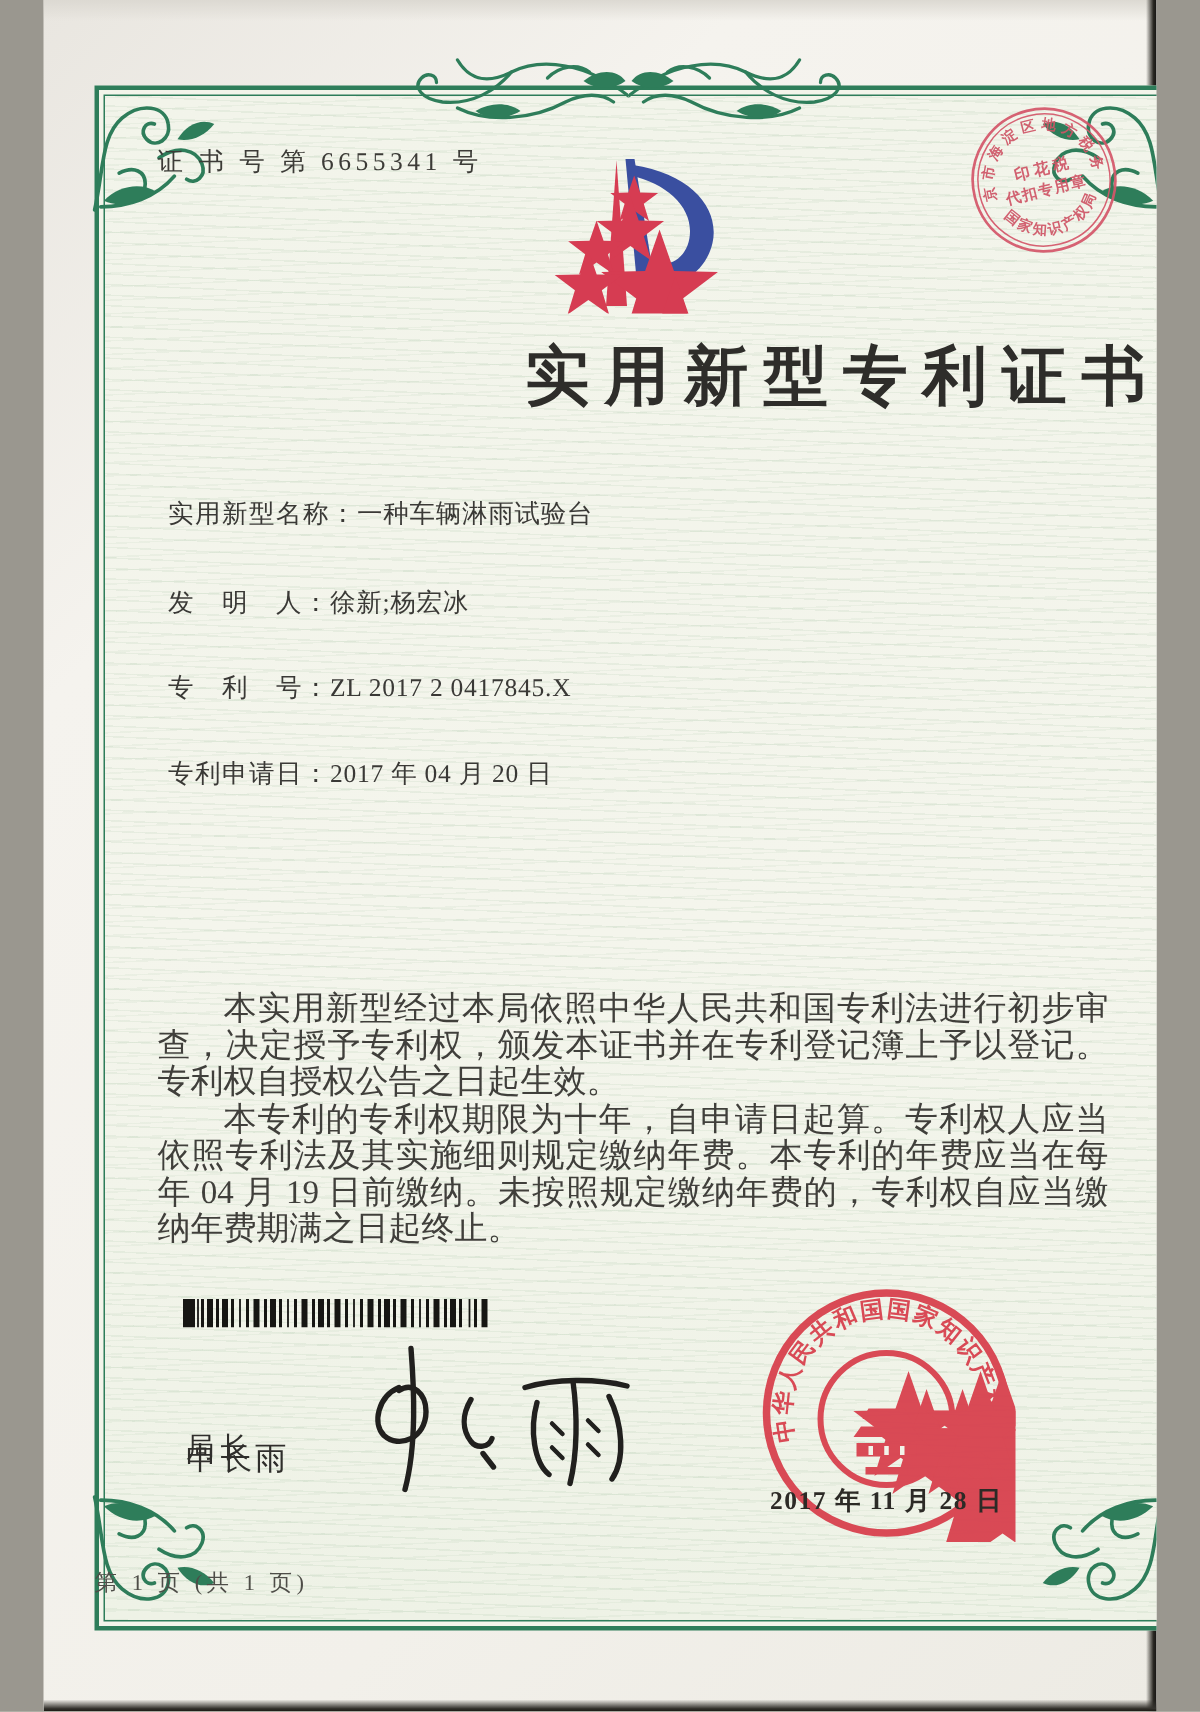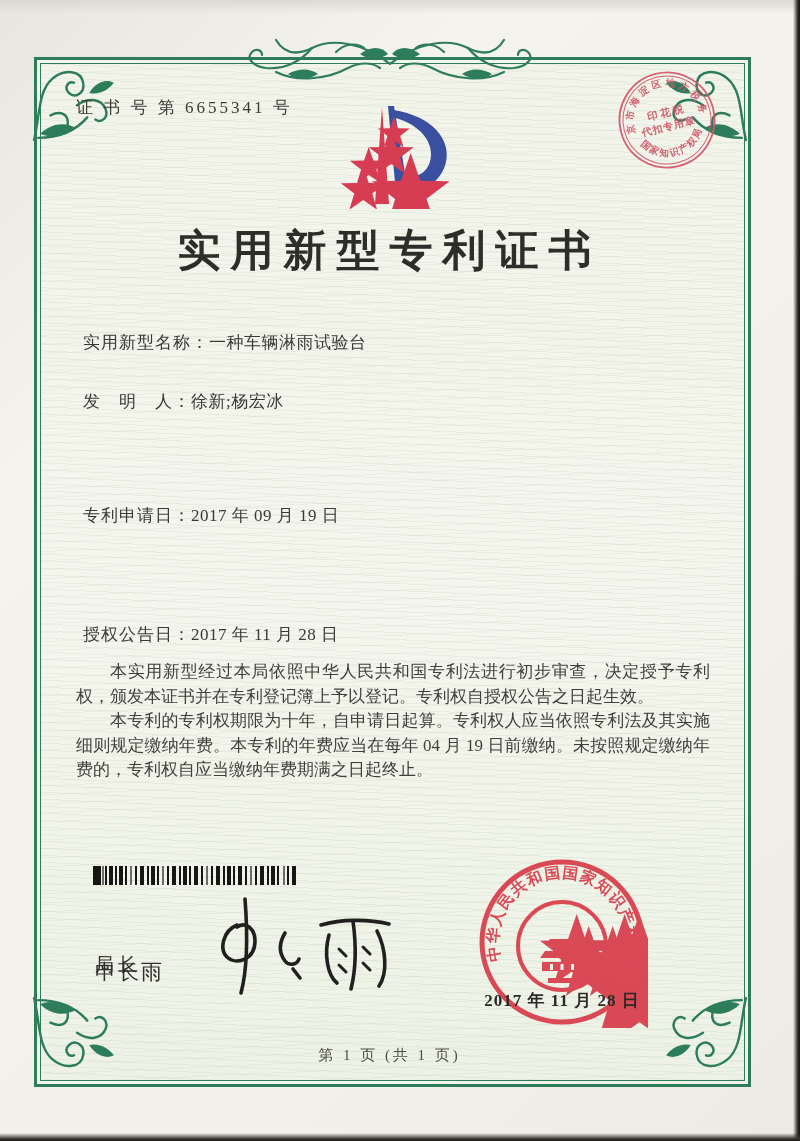--- a/index.html
+++ b/index.html
@@ -1,52 +1,52 @@
 <!DOCTYPE html>
 <html><head>
 <meta charset="utf-8">
 <style>
   html,body{margin:0;padding:0;background:#9a978f;}
-  #page{position:relative;width:800px;height:1141px;margin:0 auto;overflow:hidden;
+  #page{position:relative;width:742px;height:1141px;margin:0 auto;overflow:hidden;
     background:linear-gradient(135deg,#e9e6e0 0%,#f5f3ee 25%,#f2f0ea 70%,#edebe4 100%);
     font-family:"Liberation Serif","DejaVu Serif",serif;}
   .scan-edge-right{position:absolute;right:0;top:0;width:7px;height:100%;
     background:linear-gradient(90deg,rgba(40,38,34,0),#2b2924 70%,#141311);}
   .scan-edge-bottom{position:absolute;left:0;bottom:0;width:100%;height:8px;
     background:linear-gradient(180deg,rgba(40,38,34,0),#35332e 75%,#17160f);}
   .scan-shade-top{position:absolute;left:0;top:0;width:100%;height:14px;
     background:linear-gradient(180deg,#dcd9d2,rgba(220,217,210,0));}
   
   .frame{position:absolute;left:34px;top:57px;width:711px;height:1024px;
     border:3px solid #2e7d5a;background:#f3f4ea;}
   .frame-inner{position:absolute;left:3px;top:3px;right:3px;bottom:3px;border:1px solid #2e7d5a;
     background:
       repeating-linear-gradient( 2.5deg, rgba(150,185,150,0.14) 0 1px, rgba(0,0,0,0) 1px 7px),
       repeating-linear-gradient(-2.5deg, rgba(150,185,150,0.10) 0 1px, rgba(0,0,0,0) 1px 9px),
       linear-gradient(180deg,#f2f4ea,#f4f5ec 55%,#eef2e6);}
   .ornament{position:absolute;pointer-events:none;}
   
   .cert-no{position:absolute;left:76px;top:96px;font-size:17px;letter-spacing:3px;color:#3c3b37;}
   .logo{position:absolute;left:325px;top:104px;}
-  .title{position:absolute;left:34px;top:222px;width:711px;text-align:center;
+  .title{position:absolute;left:34px;top:222px;width:711px;text-align:right;
     font-size:43px;font-weight:bold;letter-spacing:10px;color:#2e2d2a;}
   .field{position:absolute;left:83px;font-size:17px;color:#3a3936;letter-spacing:0.5px;white-space:nowrap;}
   .field .lbl{letter-spacing:1px;}
   .f1{top:331px}.f2{top:390px}.f3{top:447px}.f4{top:504px}.f5{top:561px}.f6{top:623px}
   .paras{position:absolute;left:76px;top:660px;width:634px;}
-  .paras p{margin:0;text-indent:2em;text-align:justify;font-size:17px;line-height:24.5px;color:#403f3b;}
+  .paras p{margin:0;text-indent:2em;text-align:justify;font-size:22px;line-height:24.5px;color:#403f3b;}
   .barcode{position:absolute;left:92px;top:866px;}
   .sig-title{position:absolute;left:95px;top:952px;font-size:19px;letter-spacing:4px;color:#2f2e2b;font-family:Liberation Sans, sans-serif;}
   .sig-name{position:absolute;left:95px;top:958px;font-size:21px;letter-spacing:2px;color:#2f2e2b;font-family:"Liberation Sans","DejaVu Sans",sans-serif;}
   .signature{position:absolute;left:213px;top:891px;}
   .tax-stamp{position:absolute;left:617px;top:70px;width:100px;height:100px;transform:rotate(-14deg);opacity:0.93;}
   .gov-seal{position:absolute;left:476px;top:856px;width:172px;height:172px;opacity:0.95;}
   .seal-date{position:absolute;left:478px;top:989px;width:168px;text-align:center;
     font-size:17px;letter-spacing:1px;color:#2c2a26;font-weight:bold;}
-  .footer{position:absolute;left:34px;top:1046px;width:711px;text-align:center;
+  .footer{position:absolute;left:34px;top:1046px;width:711px;
     font-size:15px;letter-spacing:3px;color:#4e4d48;}
 </style>
 </head>
 <body>
 
 <div id="page">
 
   <svg width="0" height="0" style="position:absolute" aria-hidden="true">
     <defs>
       <symbol id="star" viewBox="-10 -10 20 20">
@@ -132,22 +132,22 @@
     </text>
     <text font-size="9.5" fill="#cf5667" letter-spacing="1.5" font-weight="bold">
       <textPath href="#tsBot" startOffset="50%" text-anchor="middle">国家知识产权局</textPath>
     </text>
     <text x="50" y="46" text-anchor="middle" font-size="10.5" fill="#cf5667" font-weight="bold">印 花 税</text>
     <text x="50" y="60" text-anchor="middle" font-size="10" fill="#cf5667" font-weight="bold" letter-spacing="1">代扣专用章</text>
   </svg>
 
   <div class="field f1"><span class="lbl">实用新型名称：</span><span>一种车辆淋雨试验台</span></div>
   <div class="field f2"><span class="lbl">发　明　人：</span><span>徐新;杨宏冰</span></div>
-  <div class="field f4"><span class="lbl">专利申请日：</span><span>2017 年 09 月 19 日</span></div>
-  <div class="field f6"><span class="lbl">授权公告日：</span><span>2017 年 11 月 28 日</span></div>
+  <div class="field f3"><span class="lbl">专　利　号：</span><span>ZL 2017 2 0417845.X</span></div>
+  <div class="field f4"><span class="lbl">专利申请日：</span><span>2017 年 04 月 20 日</span></div>
 
   <div class="paras">
     <p>本实用新型经过本局依照中华人民共和国专利法进行初步审查，决定授予专利权，颁发本证书并在专利登记簿上予以登记。专利权自授权公告之日起生效。</p>
     <p>本专利的专利权期限为十年，自申请日起算。专利权人应当依照专利法及其实施细则规定缴纳年费。本专利的年费应当在每年 04 月 19 日前缴纳。未按照规定缴纳年费的，专利权自应当缴纳年费期满之日起终止。</p>
   </div>
 
   <svg class="barcode" width="205" height="19" viewBox="0 0 205 19">
     <g stroke="#161613">
       <path stroke-width="2" d="M2,0V19 M8,0V19 M14,0V19 M24,0V19 M34,0V19 M44,0V19 M56,0V19 M66,0V19 M76,0V19 M88,0V19 M98,0V19 M110,0V19 M120,0V19 M132,0V19 M142,0V19 M154,0V19 M164,0V19 M176,0V19 M186,0V19 M196,0V19"></path>
       <path stroke-width="4" d="M5,0V19 M19,0V19 M29,0V19 M50,0V19 M61,0V19 M82,0V19 M93,0V19 M104,0V19 M126,0V19 M137,0V19 M148,0V19 M170,0V19 M181,0V19 M202,0V19"></path>

